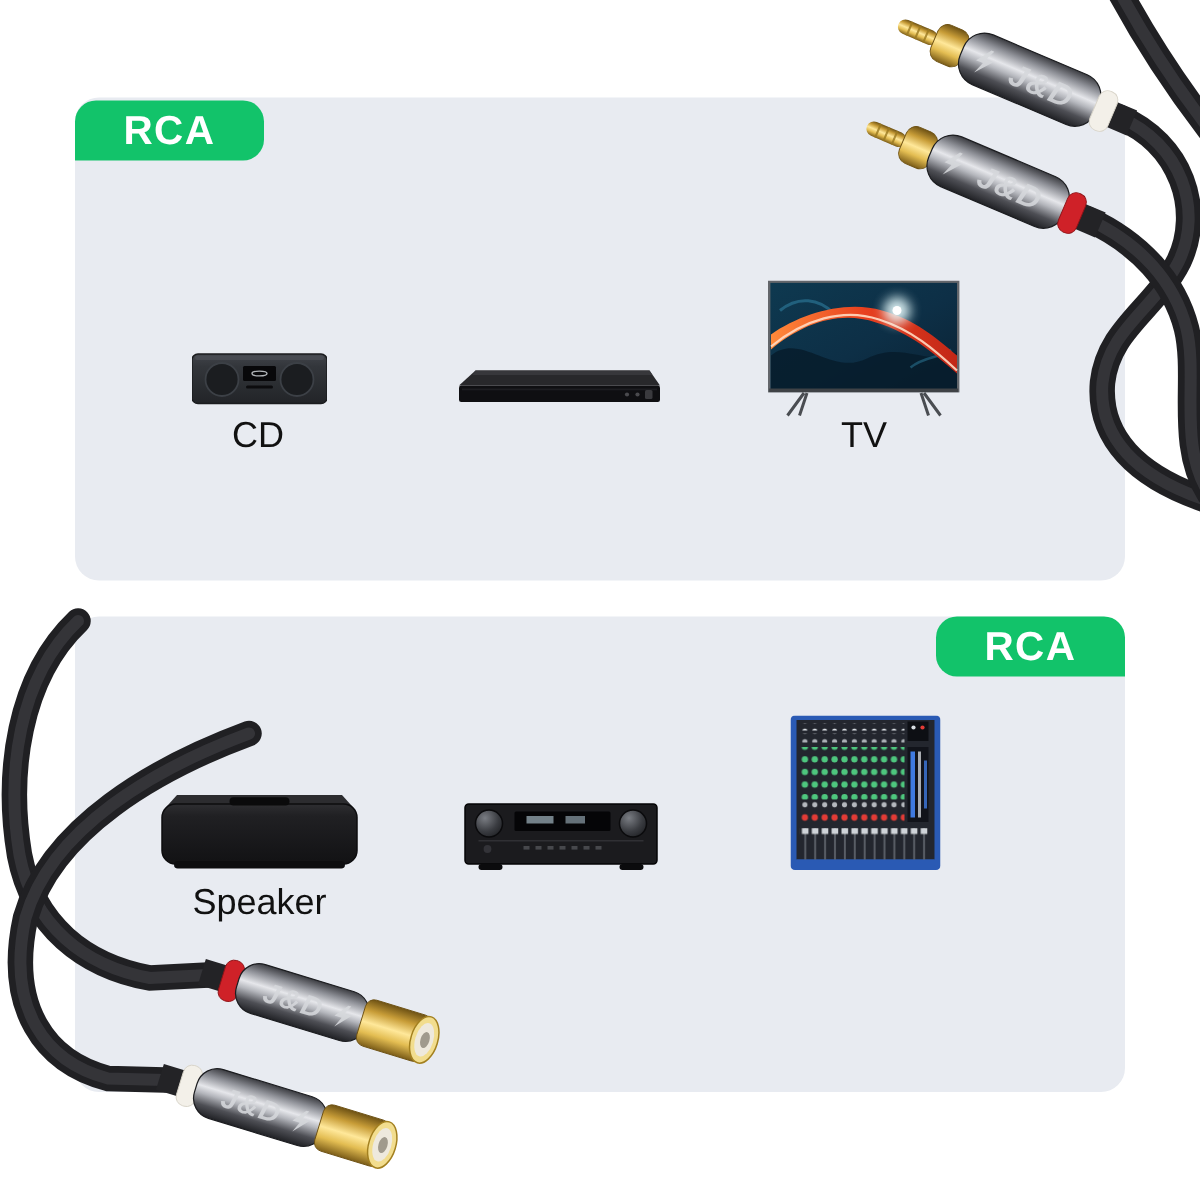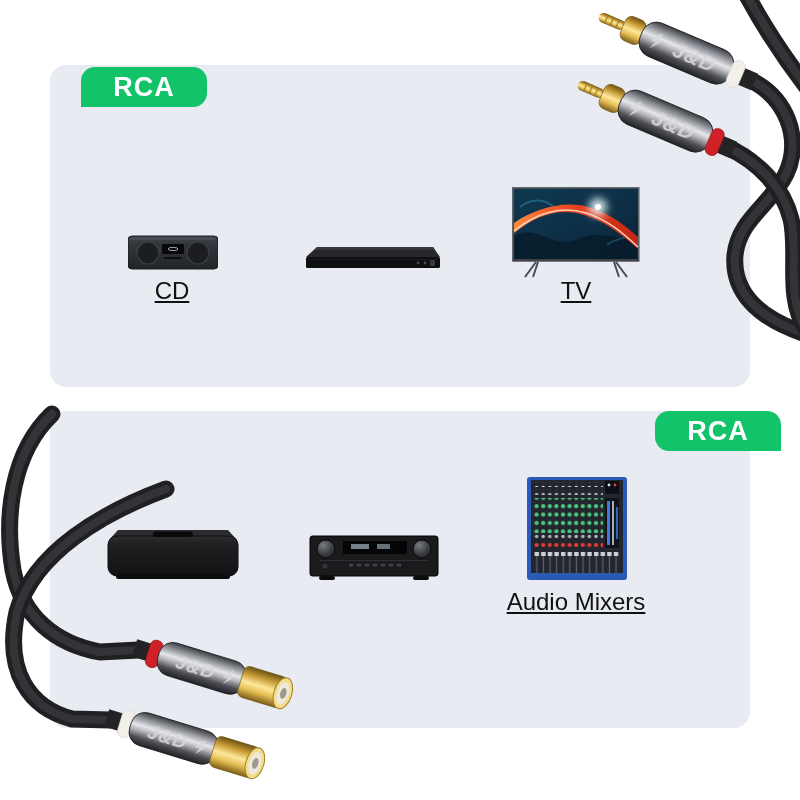--- a/index.html
+++ b/index.html
@@ -3,25 +3,25 @@
 <meta charset="utf-8">
 <style>
   html,body{margin:0;padding:0;}
   body{font-family:"Liberation Sans", sans-serif;}
   #canvas{position:relative;width:800px;height:800px;background:#ffffff;overflow:hidden;}
   .panel{position:absolute;left:50px;width:700px;background:#e8ebf1;border-radius:16px;z-index:1;}
   #panel-top{top:65px;height:322px;}
   #panel-bottom{top:411px;height:317px;}
   .badge{position:absolute;width:126px;height:40px;background:#12c36a;color:#fff;
          font-weight:bold;font-size:27px;letter-spacing:1px;display:flex;align-items:center;
-         justify-content:center;z-index:3;margin-left:31px;}
+         justify-content:center;z-index:3;}
   #badge-top{left:50px;top:67px;border-radius:14px 14px 14px 0;}
   #badge-bottom{left:624px;top:411px;border-radius:14px 14px 0 14px;}
   .art{position:absolute;z-index:2;}
-  .device-label{position:absolute;z-index:2;font-size:24px;color:#111;text-align:center;text-decoration:underline;}
+  .device-label{position:absolute;z-index:2;font-size:24px;color:#111;text-align:center;}
   #cable-layer{position:absolute;left:0;top:0;z-index:5;pointer-events:none;}
   .marking{font-family:"Liberation Sans",sans-serif;font-style:italic;font-weight:bold;
            fill:#d6d8dc;opacity:0.88;letter-spacing:1px;}
 </style>
 </head>
 <body>
 
 <div id="canvas">
 
   <div class="panel" id="panel-top"></div>
@@ -164,21 +164,21 @@
     <rect x="78" y="21" width="14" height="50" fill="#11131a"></rect>
     <rect x="80" y="24" width="3" height="44" fill="#3f7ae0"></rect>
     <rect x="85" y="24" width="2" height="44" fill="#cfd3d8" opacity="0.8"></rect>
     <rect x="89" y="30" width="2" height="32" fill="#3f7ae0" opacity="0.8"></rect>
     <rect x="6" y="75" width="86" height="22" fill="url(#pkf)"></rect>
     <rect x="4" y="96" width="92" height="4" fill="#2a5ab4"></rect>
   </svg>
 
   <div class="device-label" style="left:92px;top:277px;width:160px">CD</div>
   <div class="device-label" style="left:496px;top:277px;width:160px">TV</div>
-  <div class="device-label" style="left:486px;top:588px;width:180px">Audio Mixers</div>
+  <div class="device-label" style="left:93px;top:588px;width:160px">Speaker</div>
 
   <svg id="cable-layer" width="800" height="800" viewBox="0 0 800 800">
     <defs>
       <linearGradient id="goldg" x1="0" y1="0" x2="0" y2="1">
         <stop offset="0" stop-color="#6e5214"></stop>
           <stop offset="0.25" stop-color="#c89d38"></stop>
         <stop offset="0.5" stop-color="#ffe89a"></stop>
           <stop offset="0.72" stop-color="#e3bd52"></stop>
         <stop offset="1" stop-color="#7c5d18"></stop>
       </linearGradient>

